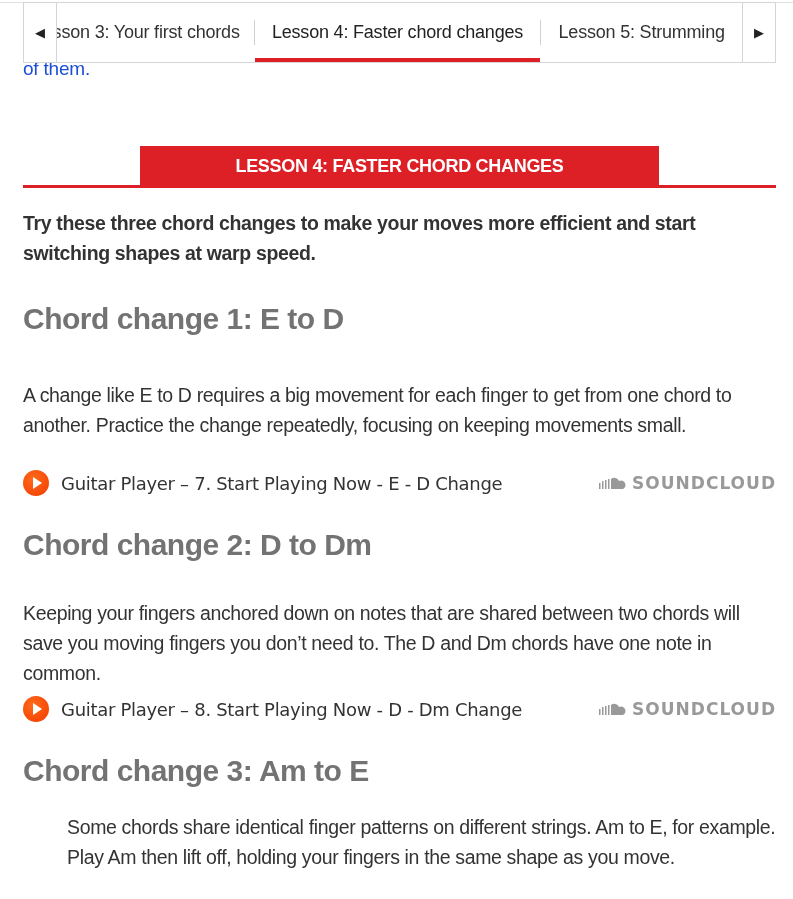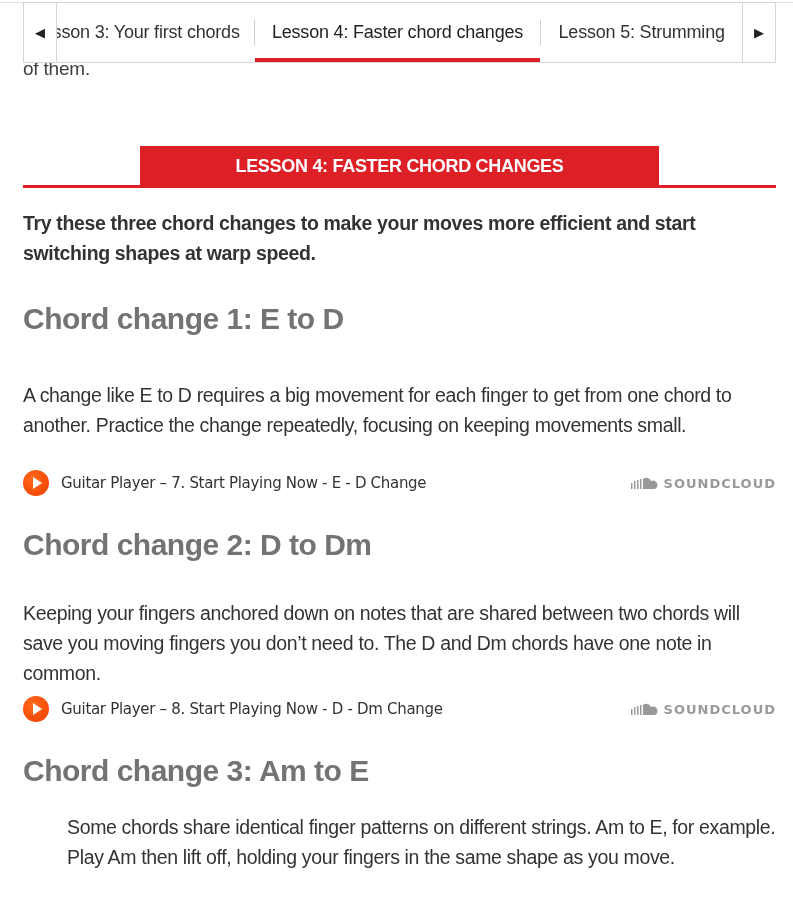--- a/index.html
+++ b/index.html
@@ -15,21 +15,21 @@
 
     
     .top-strip {
       position: absolute; left: 0; top: 0; width: 793px; height: 3px;
       border-bottom: 1px solid #e2e2e2;
     }
 
     
     .prev-text {
       position: absolute; left: 23px; top: 58px;
-      font-size: 19px; color: #404040;
+      font-size: 19px; color: #1d4ed8;
       letter-spacing: -0.2px;
     }
 
     
     .tabbar {
       position: absolute; left: 23px; top: 2px; width: 753px; height: 61px;
       background: #ffffff;
       border: 1px solid #d5d5d5;
       display: flex; align-items: stretch;
       overflow: hidden;
@@ -106,26 +106,26 @@
       display: flex; align-items: center; justify-content: center;
       cursor: pointer; flex: 0 0 26px;
     }
     .sc-play::after {
       content: ""; display: block; margin-left: 3px;
       width: 0; height: 0;
       border-top: 6px solid transparent; border-bottom: 6px solid transparent;
       border-left: 9px solid #ffffff;
     }
     .sc-title {
-      margin-left: 12px; font-size: 15px; color: #333; cursor: pointer;
+      margin-left: 12px; font-size: 18px; color: #333; cursor: pointer;
       font-family: "DejaVu Sans", sans-serif; letter-spacing: -0.3px;
     }
     .sc-brand {
       margin-left: auto; display: flex; align-items: center;
-      color: #999; font-size: 13px; font-weight: bold; letter-spacing: 1px;
+      color: #999; font-size: 17px; font-weight: bold; letter-spacing: 1px;
       font-family: "DejaVu Sans", sans-serif;
       cursor: pointer;
       justify-content: space-between;
     }
     .sc-logo { display: inline-flex; align-items: flex-end; margin-right: 5px; }
   </style>
 </head>
 <body>
 
 <div class="page">

